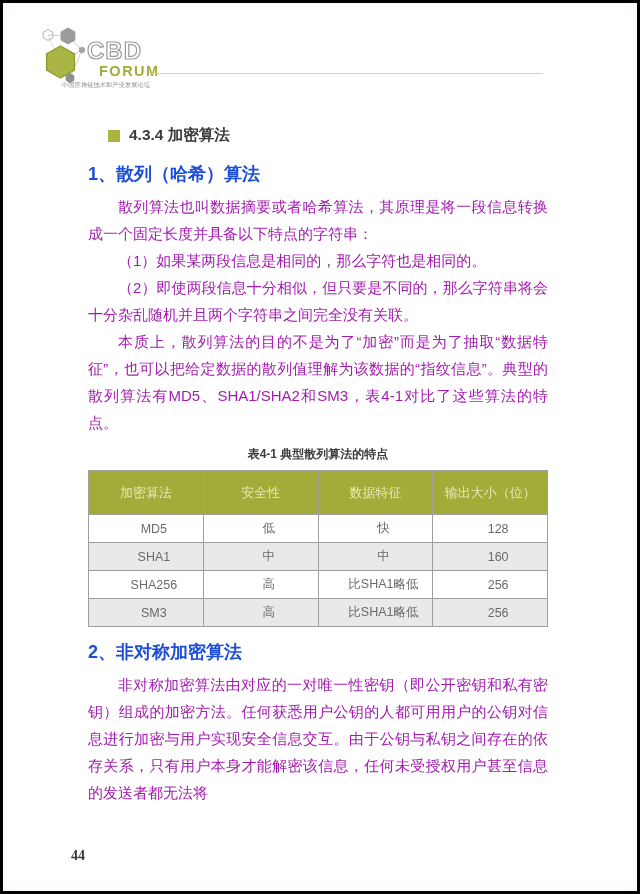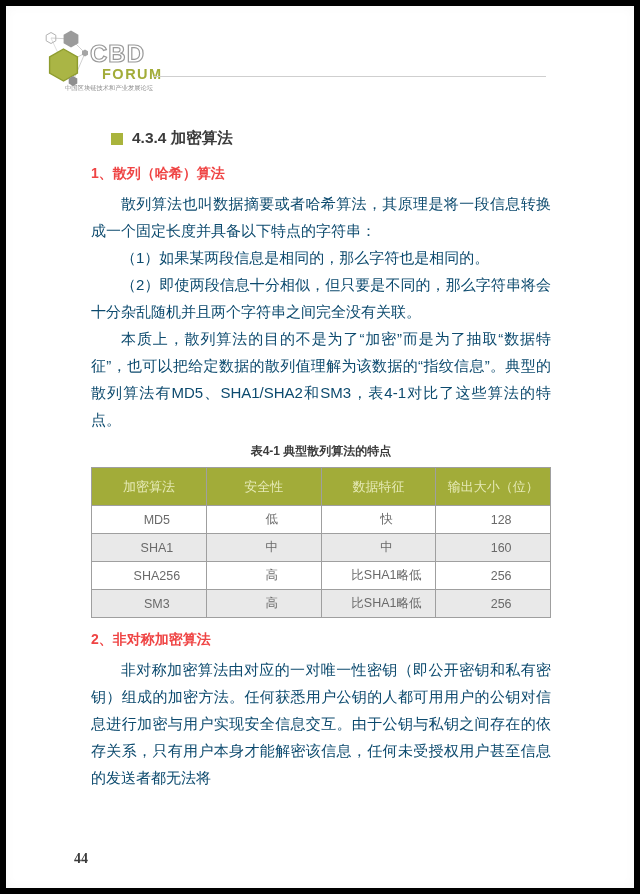--- a/index.html
+++ b/index.html
@@ -5,21 +5,21 @@
   * { margin: 0; padding: 0; box-sizing: border-box; }
   html, body { background: #ffffff; }
   body {
     width: 640px; height: 894px;
     font-family: "Liberation Sans", "DejaVu Sans", sans-serif;
     position: relative; overflow: hidden;
   }
   .page {
     position: absolute; inset: 0;
     background: #ffffff;
-    border: 6px solid #000000;
+    border: 3px solid #000000;
     box-shadow: inset 0 0 12px rgba(0,0,0,0.03);
   }
 
   
   .logo { position: absolute; left: 38px; top: 20px; width: 130px; height: 70px; }
   .header-rule {
     position: absolute; left: 148px; top: 70px; width: 392px; height: 1px;
     background: #cfcfcf;
   }
 
@@ -31,40 +31,40 @@
   .h-main {
     display: flex; align-items: center; gap: 9px;
     font-size: 15.5px; font-weight: bold; color: #3b3b3b;
     margin-bottom: 16px;
     margin-left: 20px;
   }
   .h-main .bullet {
     width: 12px; height: 12px; background: #a9b43c; flex: 0 0 auto;
   }
   .h-sub {
-    font-size: 14px; font-weight: bold; color: #ef4444;
+    font-size: 18px; font-weight: bold; color: #1d4ed8;
     margin-bottom: 7px;
   }
   .para {
-    font-size: 15px; line-height: 27px; color: #0c4a6e;
+    font-size: 15px; line-height: 27px; color: #a21caf;
     text-indent: 2em; text-align: justify;
   }
 
   
   .tbl-caption {
     margin-top: 10px; margin-bottom: 7px;
     text-align: center; font-size: 12px; font-weight: bold; color: #3b3b3b;
   }
   table.hash-table {
     width: 100%; border-collapse: collapse; table-layout: fixed;
     margin-bottom: 13px;
   }
   table.hash-table th {
     background: #a2ac39; color: #e6eab6;
-    font-size: 13px; font-weight: normal; height: 38px;
+    font-size: 13px; font-weight: normal; height: 44px;
     border: 1px solid #9f9f9f; text-align: center;
   }
   table.hash-table td {
     font-size: 12.5px; color: #6a6a6a; height: 28px;
     border: 1px solid #9f9f9f; text-align: center;
     background: #ffffff;
     padding-left: 16px;
   }
   table.hash-table tr:nth-child(even) td { background: #e9e9e9; }
 

